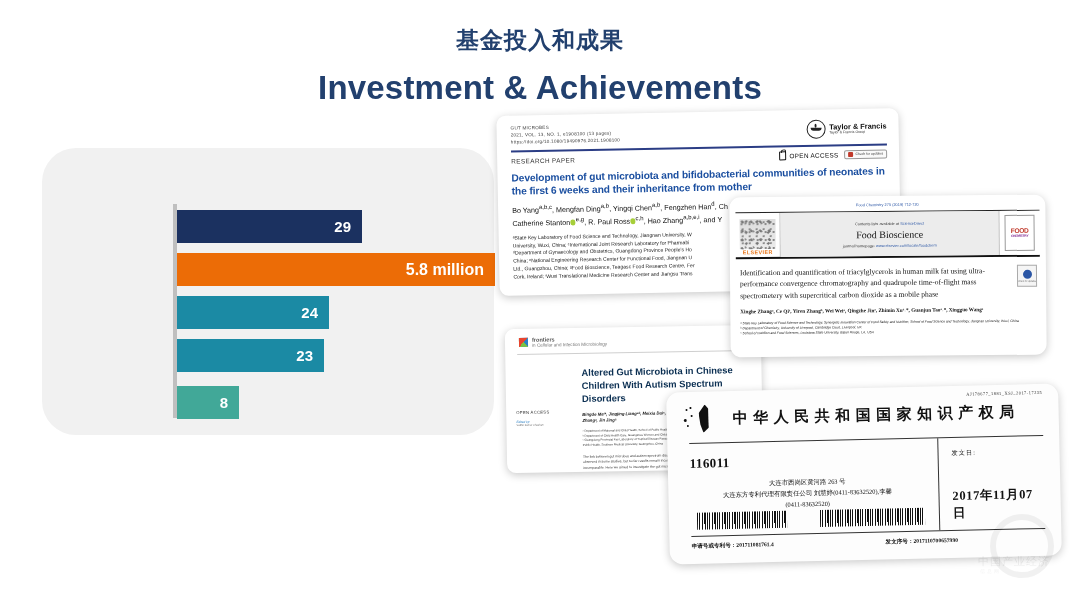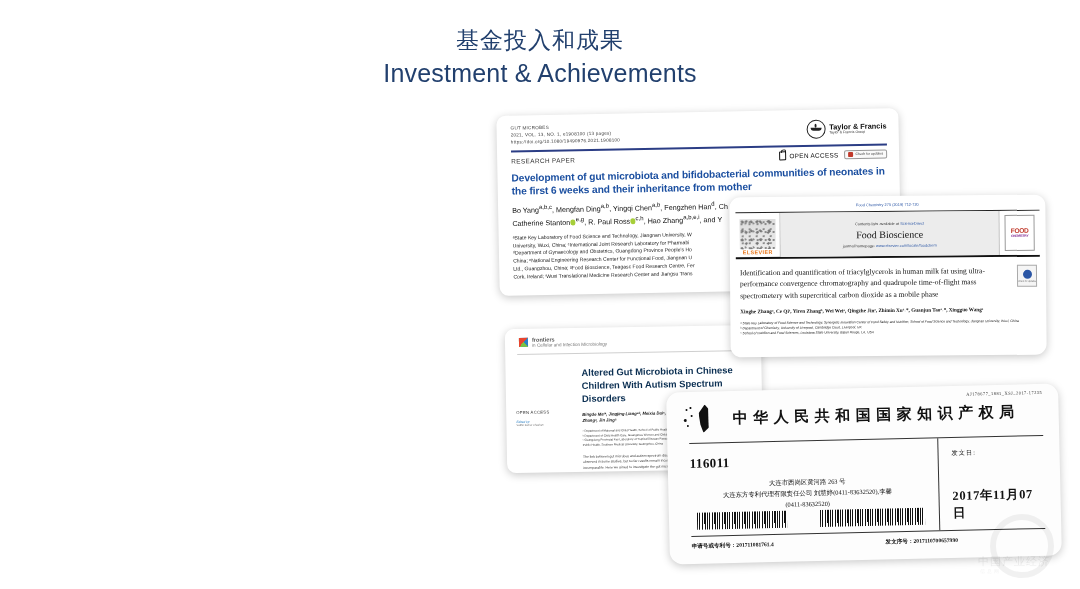--- a/index.html
+++ b/index.html
@@ -11,26 +11,26 @@
     position:relative;
   }
   .slide{position:absolute;inset:0;}
 
   
   .title-block{
     position:absolute;left:0;top:26px;width:1080px;
     text-align:center;
   }
   .title-cn{
-    font-size:23px;font-weight:normal;color:#22406e;
+    font-size:23px;font-weight:bold;color:#22406e;
     letter-spacing:1px;line-height:1.25;
   }
   .title-en{
-    font-size:25px;font-weight:normal;color:#22406e;
-    letter-spacing:.2px;line-height:1.3;margin-top:2px;
+    font-size:33px;font-weight:bold;color:#22406e;
+    letter-spacing:.2px;line-height:1.3;margin-top:12px;
   }
 
   
   .chart-card{
     position:absolute;left:42px;top:148px;
     width:452px;height:287px;
     background:#f1f1f1;border-radius:34px;
   }
   .chart-inner{position:absolute;left:0;top:0;right:0;bottom:0;}
   .axis-line{
@@ -286,20 +286,60 @@
 </head>
 <body>
 
 <div class="slide">
 
   <div class="title-block">
     <div class="title-cn">基金投入和成果</div>
     <div class="title-en">Investment &amp; Achievements</div>
   </div>
 
+  <div class="chart-card">
+    <div class="chart-inner">
+      <div class="axis-line"></div>
+
+      <div class="bar-row" style="top:62px;">
+
+        <div class="bar" style="width:185px;background:#1b3160;">
+          <span class="bar-value">29</span>
+        </div>
+      </div>
+
+      <div class="bar-row" style="top:105px;">
+
+        <div class="bar" style="width:318px;background:#ec6c06;">
+          <span class="bar-value wide">5.8 million</span>
+        </div>
+      </div>
+
+      <div class="bar-row" style="top:148px;">
+
+        <div class="bar" style="width:152px;background:#1b8aa4;">
+          <span class="bar-value">24</span>
+        </div>
+      </div>
+
+      <div class="bar-row" style="top:191px;">
+
+        <div class="bar" style="width:147px;background:#1b8aa4;">
+          <span class="bar-value">23</span>
+        </div>
+      </div>
+
+      <div class="bar-row" style="top:238px;">
+
+        <div class="bar" style="width:62px;background:#41a898;">
+          <span class="bar-value">8</span>
+        </div>
+      </div>
+    </div>
+  </div>
 
   <div class="doc doc-gut">
     <div class="gut-pad">
       <div class="gut-journal">GUT MICROBES</div>
       <div class="gut-journal">2021, VOL. 13, NO. 1, e1908100 (13 pages)</div>
       <div class="gut-journal">https://doi.org/10.1080/19490976.2021.1908100</div>
 
       <div class="tf-logo">
         <div class="tf-mark"></div>
         <div>

